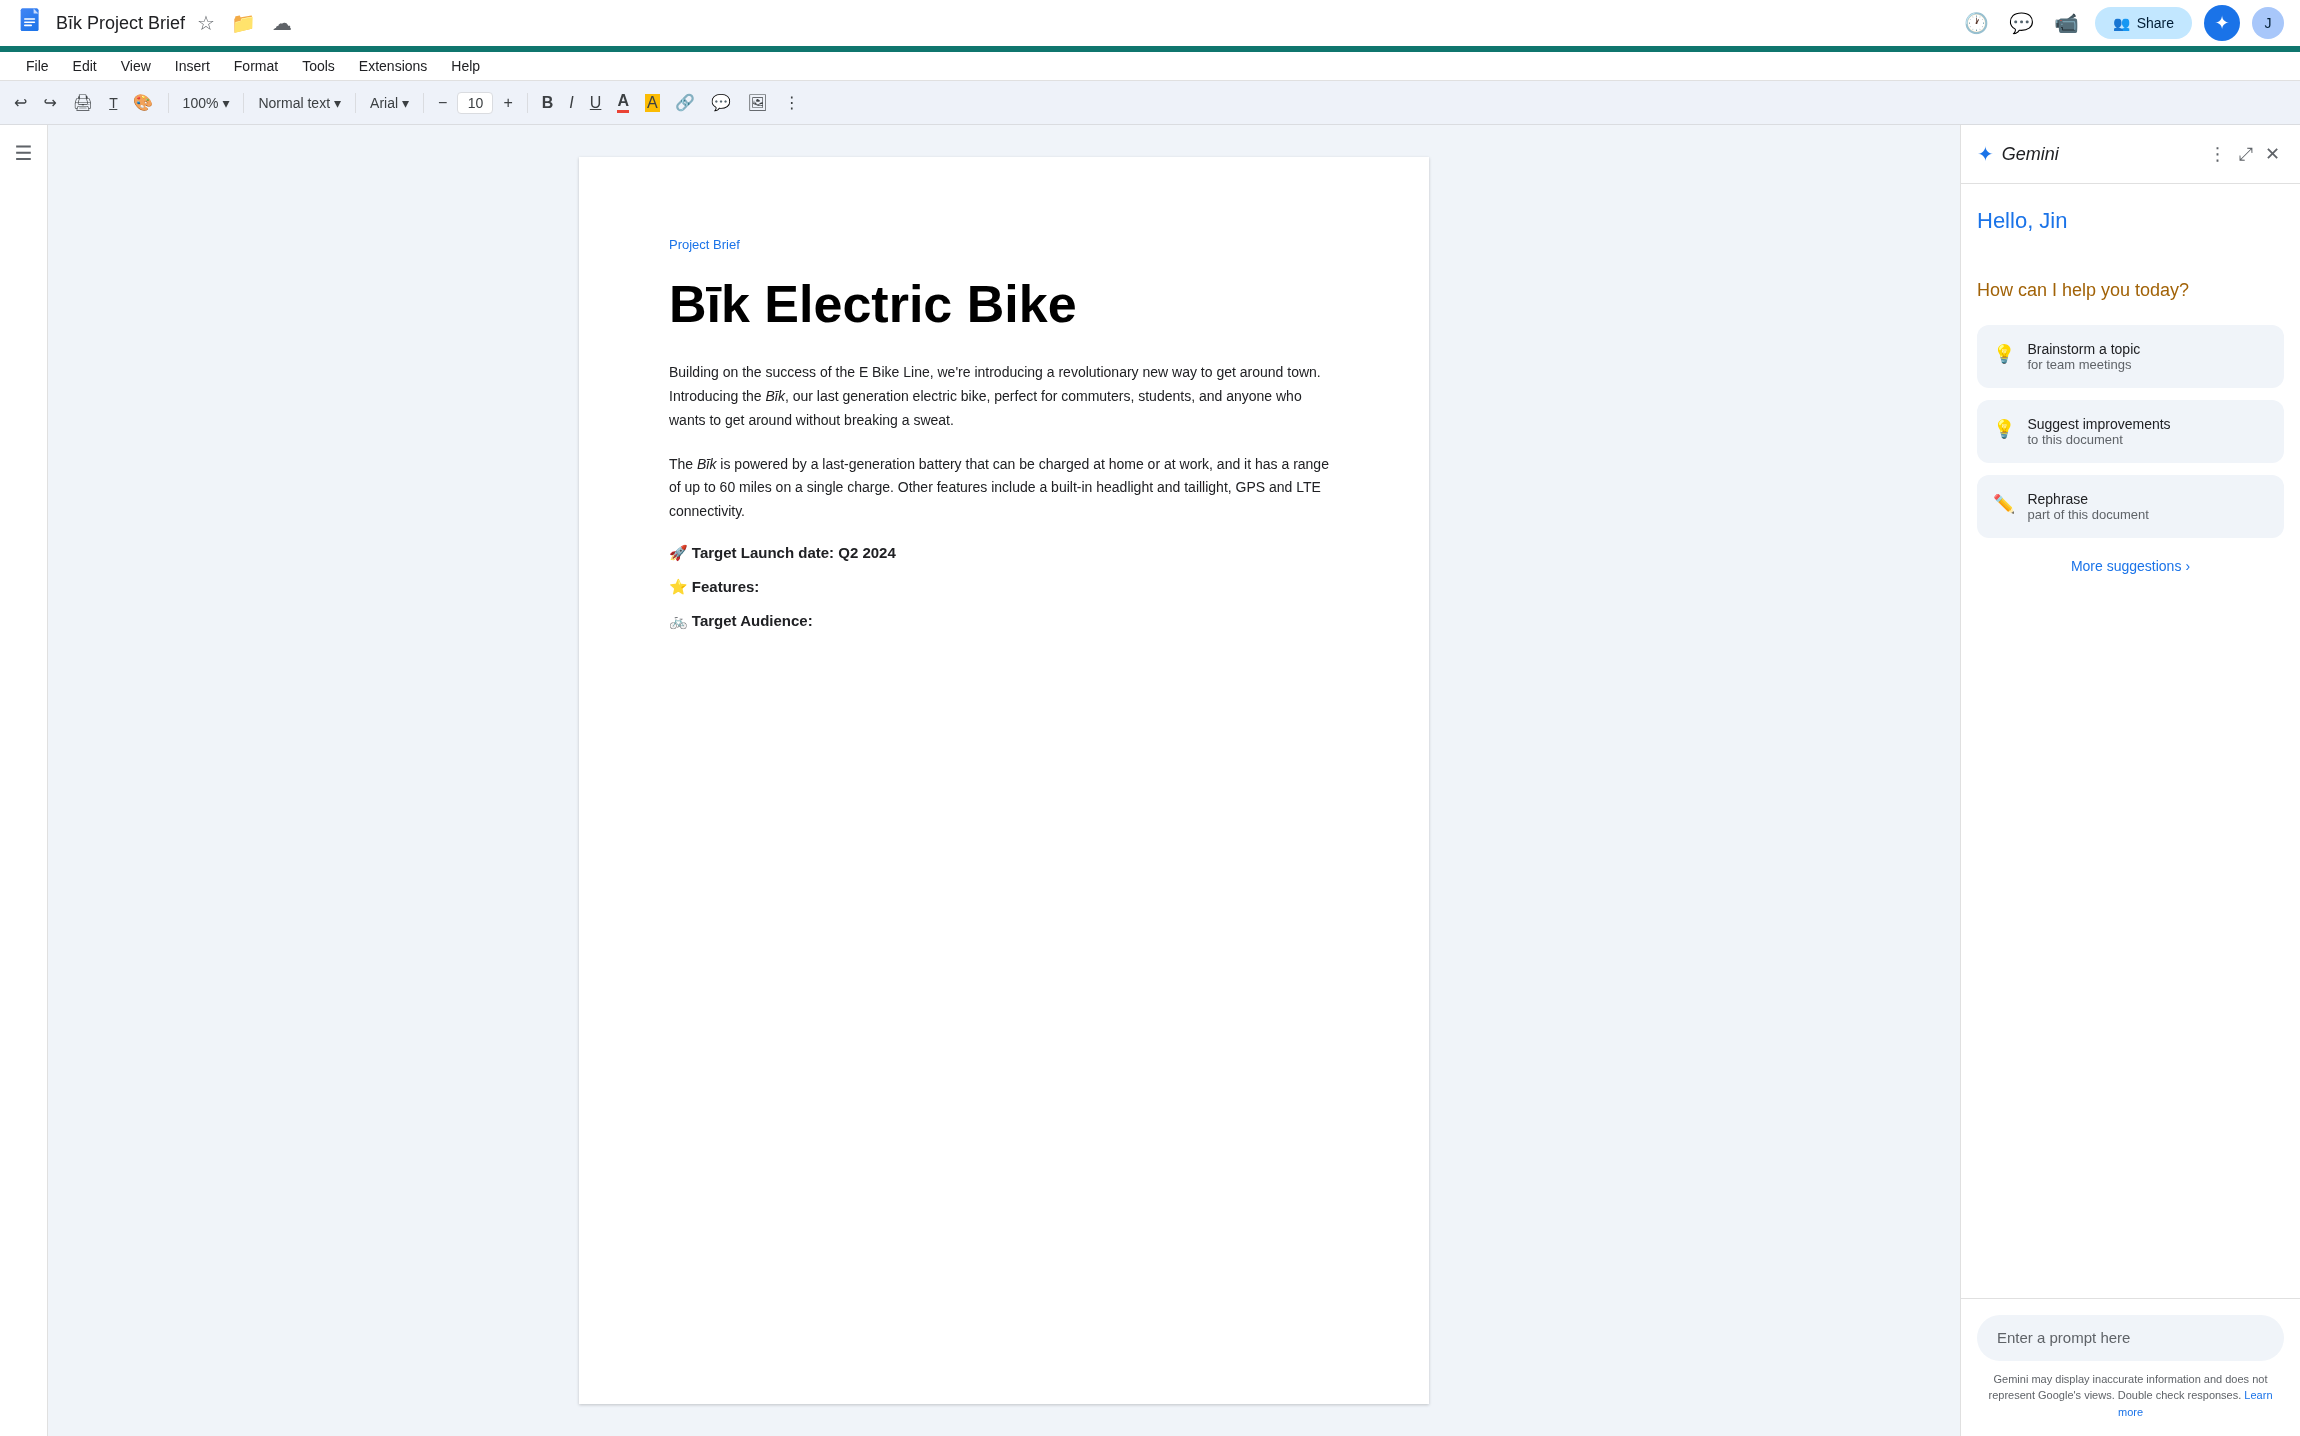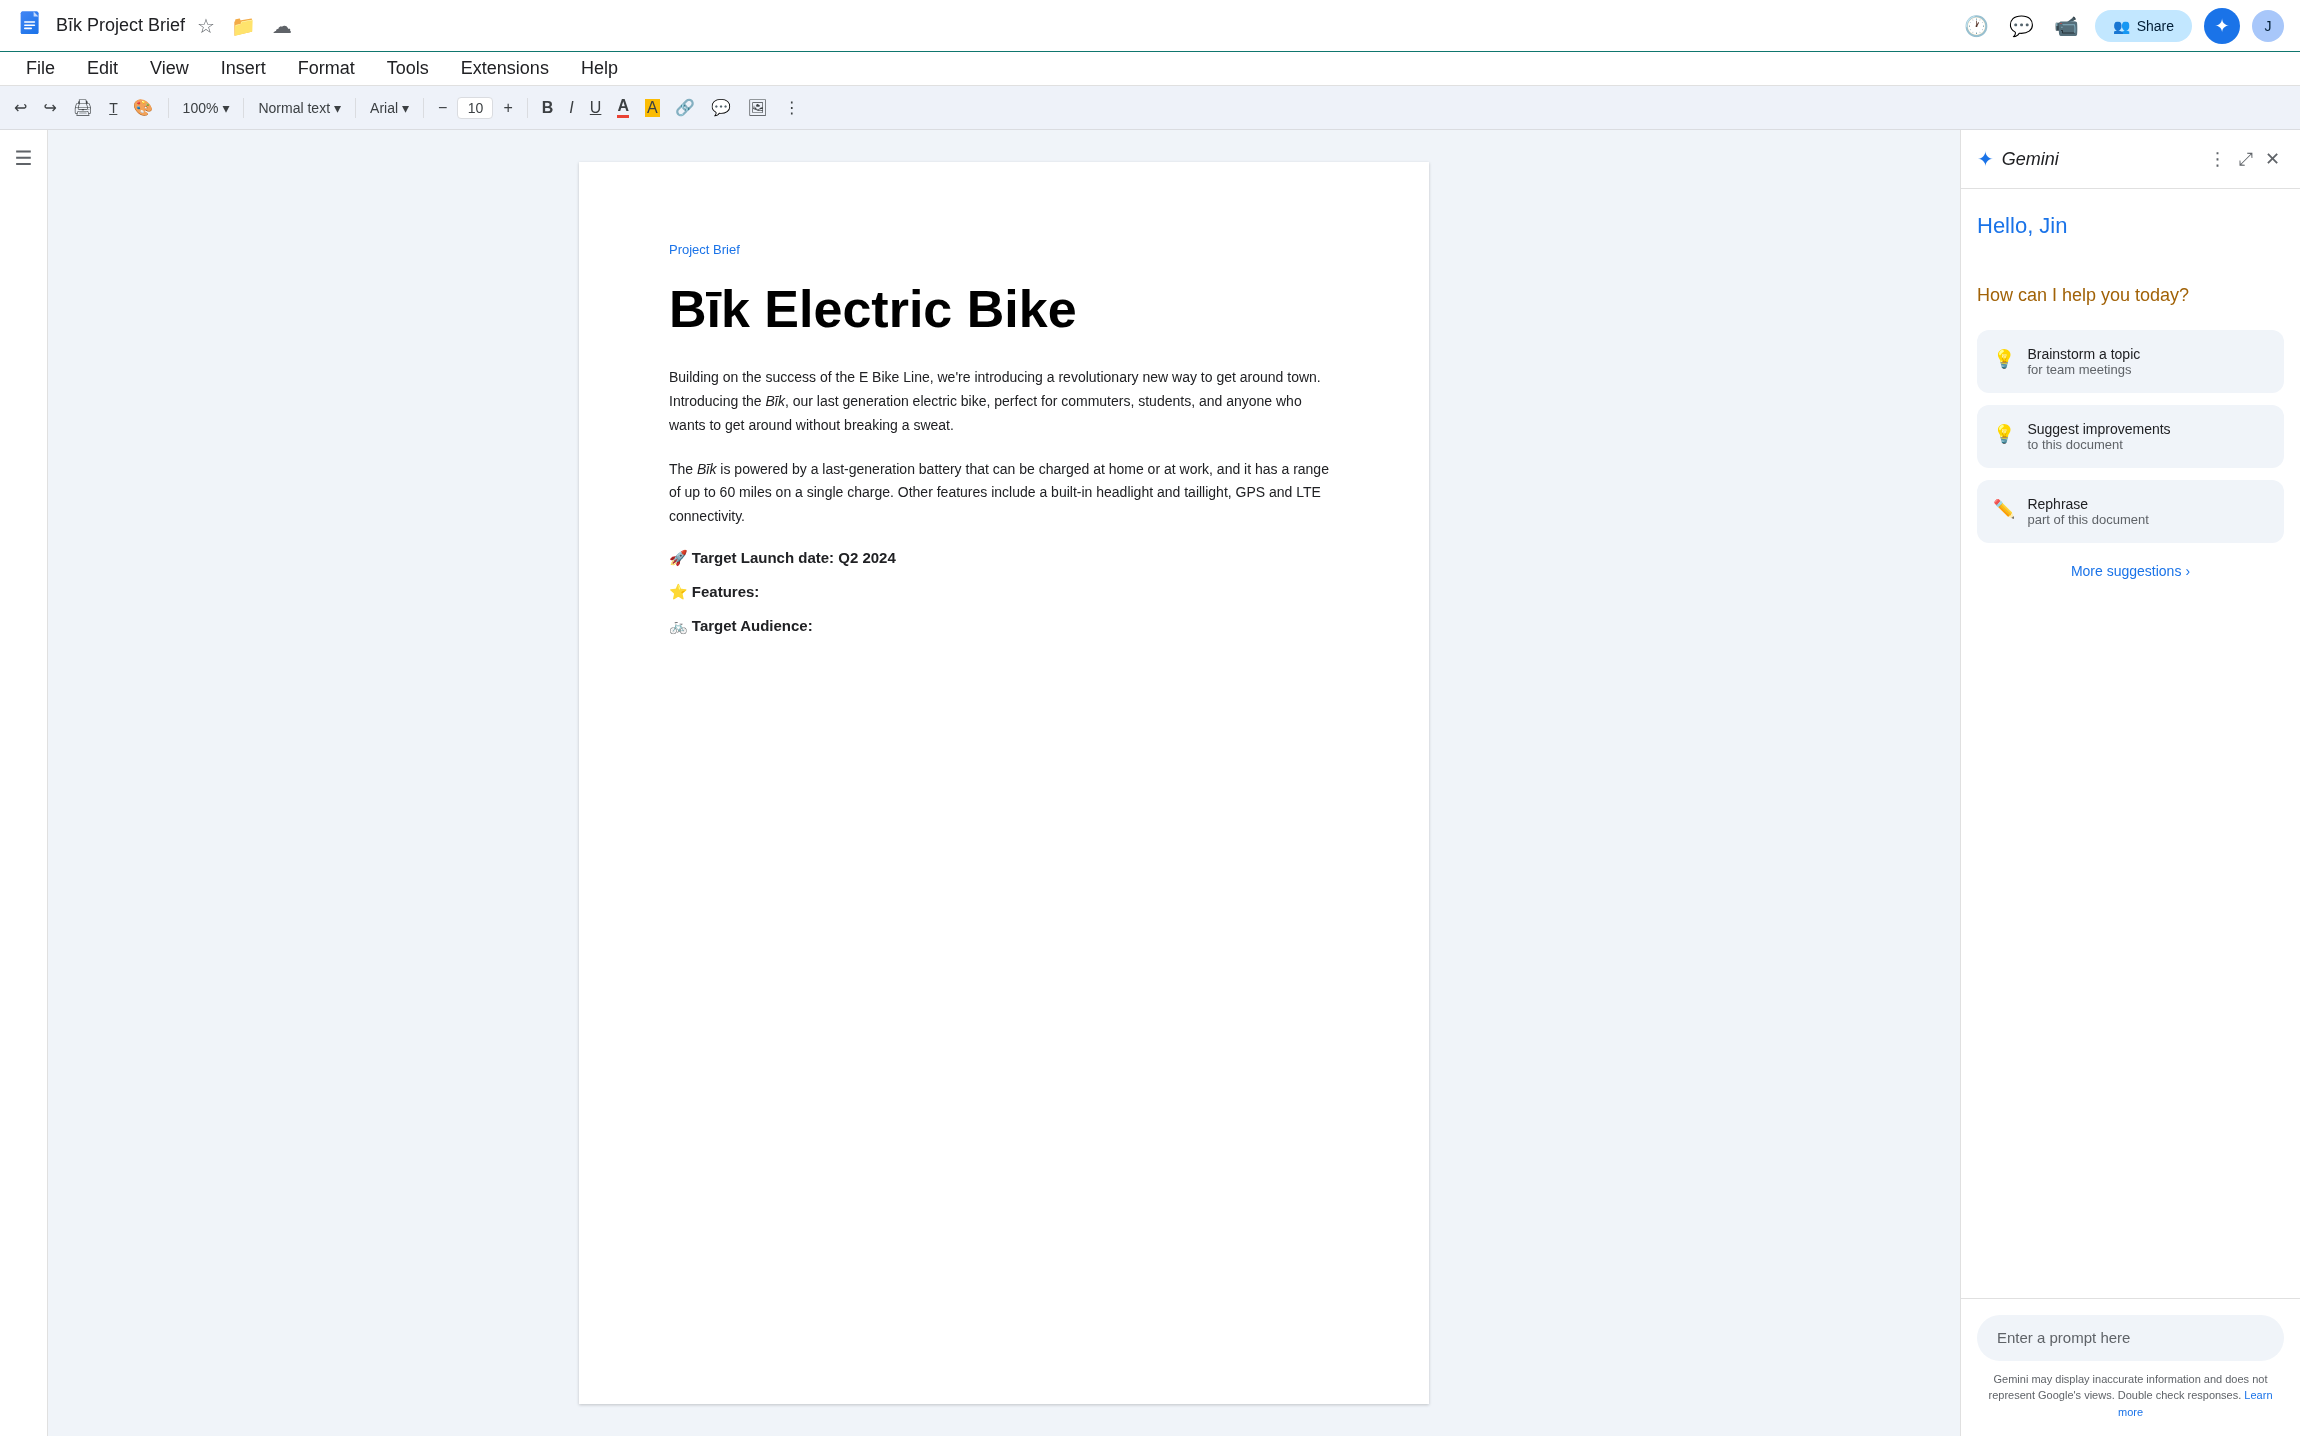--- a/index.html
+++ b/index.html
@@ -11,21 +11,21 @@
       height: 100vh;
       overflow: hidden;
     }
 
     
     .title-bar {
       display: flex;
       align-items: center;
       background: #fff;
       padding: 6px 16px;
-      border-bottom: 1px solid #0f766e;
+      border-bottom: 6px solid #0f766e;
       height: 52px;
       gap: 8px;
     }
     .title-bar-left {
       display: flex;
       align-items: center;
       gap: 8px;
       flex: 1;
     }
     .doc-icon {
@@ -97,22 +97,22 @@
       color: #001d35;
       font-weight: 500;
     }
 
     
     .menu-bar {
       display: flex;
       align-items: center;
       background: #fff;
       padding: 2px 16px;
-      gap: 12px;
-      font-size: 18px;
+      gap: 4px;
+      font-size: 14px;
       color: #202124;
       border-bottom: 1px solid #e0e0e0;
     }
     .menu-item {
       padding: 4px 10px;
       cursor: pointer;
       border-radius: 4px;
     }
 
     

